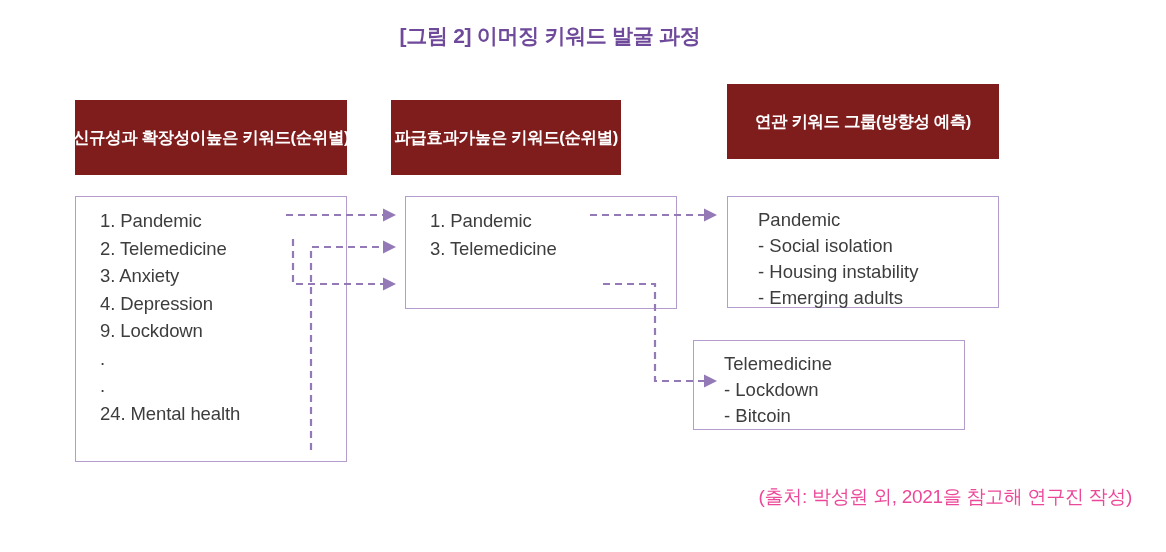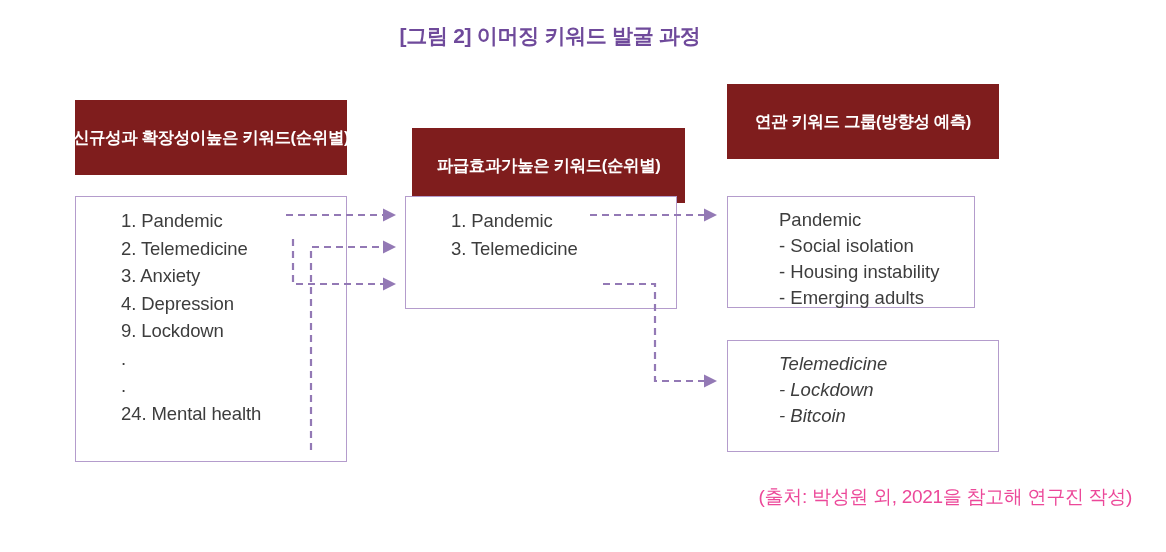--- a/index.html
+++ b/index.html
@@ -51,21 +51,20 @@
     position: absolute;
     border: 1.5px solid #b49ccc;
     background: #ffffff;
     box-sizing: border-box;
   }
   .box-inner {
     position: absolute;
     left: 24px;
     top: 12px;
     right: 10px;
-    margin-left: 21px;
   }
   .item {
     font-size: 18.5px;
     color: #3d3d3d;
     line-height: 27.5px;
     white-space: nowrap;
     letter-spacing: -0.1px;
   }
   .item.dot {
     font-size: 18.5px;
@@ -106,21 +105,21 @@
 
 <div id="figure-root">
 
   <div class="title">[그림 2] 이머징 키워드 발굴 과정</div>
 
   <div class="col-header" style="left:75px; top:100px; width:272px; height:75px;">
     <span class="line">신규성과 확장성이</span>
     <span class="line">높은 키워드(순위별)</span>
   </div>
 
-  <div class="col-header" style="left:412px; top:100px; width:273px; height:75px;margin-top:28px;">
+  <div class="col-header" style="left:391px; top:100px; width:230px; height:75px;">
     <span class="line">파급효과가</span>
     <span class="line">높은 키워드(순위별)</span>
   </div>
 
   <div class="col-header" style="left:727px; top:84px; width:272px; height:75px;">
     <span class="line">연관 키워드 그룹</span>
     <span class="line">(방향성 예측)</span>
   </div>
 
   <div class="box" style="left:75px; top:196px; width:272px; height:266px;">
@@ -136,30 +135,30 @@
     </div>
   </div>
 
   <div class="box" style="left:405px; top:196px; width:272px; height:113px;">
     <div class="box-inner" style="top:10px;">
       <div class="item">1. Pandemic</div>
       <div class="item">3. Telemedicine</div>
     </div>
   </div>
 
-  <div class="box" style="left:727px; top:196px; width:248px; height:112px;">
+  <div class="box" style="left:727px; top:196px; width:272px; height:112px;">
     <div class="box-inner" style="top:10px; left:30px;">
       <div class="group-title">Pandemic</div>
       <div class="group-item">- Social isolation</div>
       <div class="group-item">- Housing instability</div>
       <div class="group-item">- Emerging adults</div>
     </div>
   </div>
 
-  <div class="box" style="left:727px; top:340px; width:272px; height:112px;font-style:italic;">
+  <div class="box" style="left:693px; top:340px; width:272px; height:90px;">
     <div class="box-inner" style="top:10px; left:30px;">
       <div class="group-title">Telemedicine</div>
       <div class="group-item">- Lockdown</div>
       <div class="group-item">- Bitcoin</div>
     </div>
   </div>
 
   <svg id="connectors" viewBox="0 0 1166 552" width="1166" height="552">
     <defs>
       <marker id="arrowhead" markerWidth="7" markerHeight="7" refX="1" refY="3" orient="auto" markerUnits="strokeWidth">

